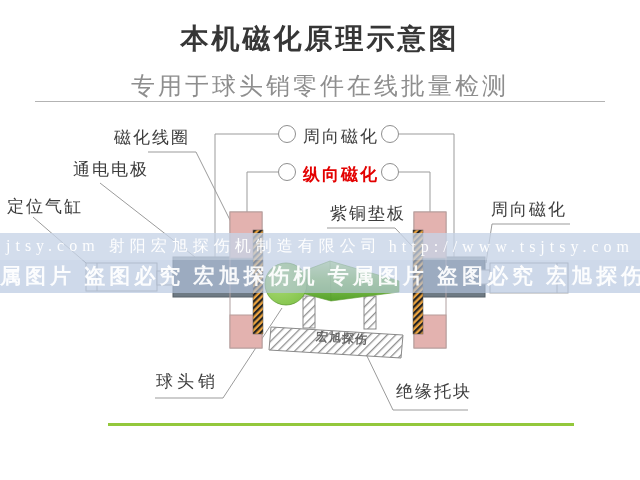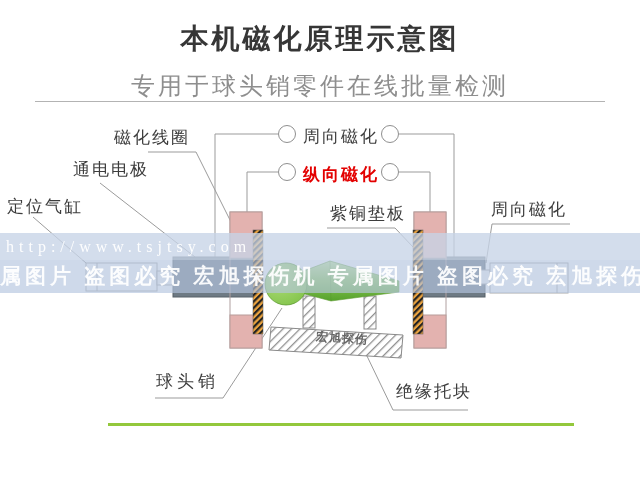--- a/index.html
+++ b/index.html
@@ -139,19 +139,20 @@
   <div class="abs lbl" style="left:303px;top:125px;">周向磁化</div>
   <div class="abs lbl" style="left:73px;top:158px;">通电电极</div>
   <div class="abs lbl red" style="left:303px;top:163px;">纵向磁化</div>
   <div class="abs lbl" style="left:7px;top:195px;">定位气缸</div>
   <div class="abs lbl" style="left:330px;top:202px;">紫铜垫板</div>
   <div class="abs lbl" style="left:491px;top:198px;">周向磁化</div>
   <div class="abs lbl" style="left:156px;top:370px;letter-spacing:4px;">球头销</div>
   <div class="abs lbl" style="left:396px;top:380px;">绝缘托块</div>
 
   <div class="abs wm1">
+    <span>jtsy.com 射阳宏旭探伤机制造有限公司</span>
     <span>http://www.tsjtsy.com</span>
   </div>
   <div class="abs wm2">属图片 盗图必究  宏旭探伤机 专属图片 盗图必究  宏旭探伤机 专</div>
   <div class="abs stamp">宏旭探伤</div>
 
   <div class="abs greenline"></div>
 </div>
 
 </body></html>

